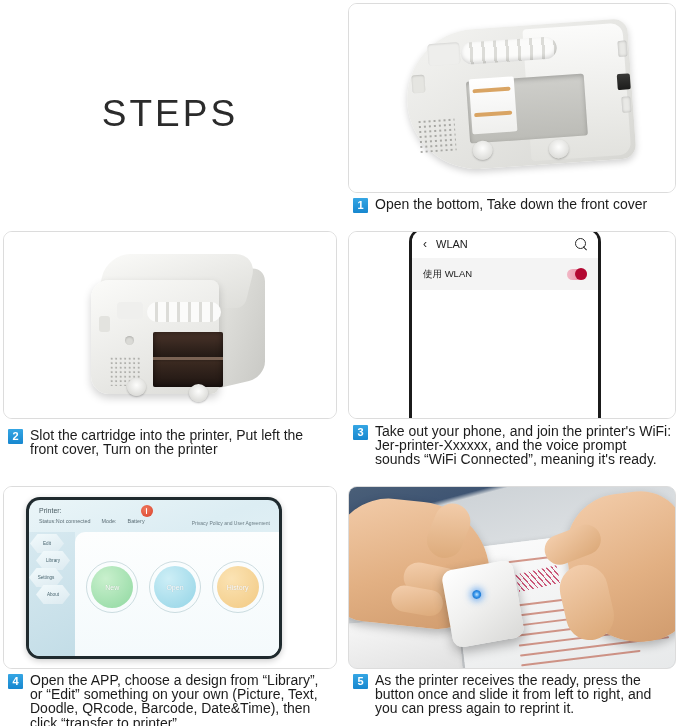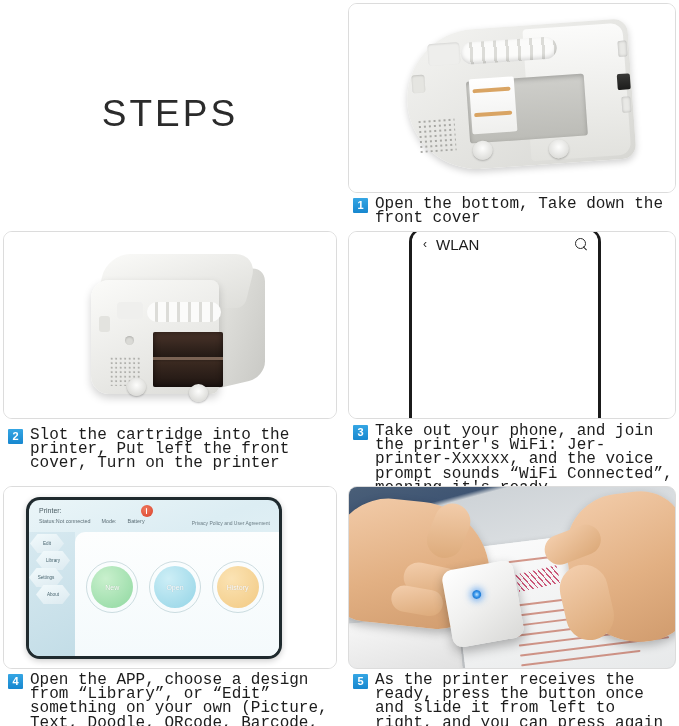--- a/index.html
+++ b/index.html
@@ -49,22 +49,22 @@
   .badge {
     flex: 0 0 auto;
     width: 15px; height: 15px;
     background: linear-gradient(180deg,#35a6e4 0%,#1787cf 100%);
     color: #fff; font-size: 11px; line-height: 15px;
     text-align: center; font-weight: bold;
     border-radius: 1px;
     margin-top: 1px;
   }
   .cap-text {
-    font-size: 16px; line-height: 14.2px; color: #1c1c1c;
-    font-family: Liberation Mono, monospace;
+    font-size: 14px; line-height: 14.2px; color: #1c1c1c;
+    font-family: Liberation Sans, sans-serif;
   }
 
   
   .photo { position:absolute; inset:0; background:#fff; }
   .dev1 {
     position:absolute; left:58px; top:22px; width:225px; height:140px;
     transform: rotate(-4deg);
   }
   .dev1-body {
     position:absolute; inset:0;
@@ -197,21 +197,21 @@
   }
   .phone-screen {
     width:100%; height:100%; background:#ffffff; border-radius: 12px 12px 0 0;
     overflow:hidden; position:relative;
   }
   .wlan-bar {
     height:28px; display:flex; align-items:center; padding:0 11px; gap:9px;
     background:#fff;
   }
   .wlan-back { font-size:12px; color:#2a2a2a; line-height:1; }
-  .wlan-title { font-size:15px; color:#1b1b1b; flex:1; }
+  .wlan-title { font-size:11px; color:#1b1b1b; flex:1; }
   .wlan-search { width:12px; height:12px; position:relative; }
   .wlan-search::before {
     content:""; position:absolute; left:0; top:0; width:9px; height:9px;
     border:1.3px solid #2a2a2a; border-radius:50%;
   }
   .wlan-search::after {
     content:""; position:absolute; left:8px; top:8px; width:5px; height:1.3px;
     background:#2a2a2a; transform: rotate(45deg); transform-origin: left center;
   }
   .wlan-toggle-row {
@@ -451,20 +451,24 @@
       <div class="photo" style="background:#fff;">
         <div class="phone">
           <div class="phone-screen">
 
             <div class="wlan-bar">
               <div class="wlan-back">‹</div>
               <div class="wlan-title">WLAN</div>
               <div class="wlan-search"></div>
             </div>
 
+            <div class="wlan-toggle-row">
+              <div class="wlan-toggle-label">使用 WLAN</div>
+              <div class="toggle"></div>
+            </div>
 
 
           </div>
         </div>
       </div>
     </div>
     <div class="caption" style="top:196px;">
       <div class="badge">3</div>
       <div class="cap-text">Take out your phone, and join the printer's WiFi: Jer-printer-Xxxxxx, and the voice prompt sounds “WiFi Connected”, meaning it's ready.</div>
     </div>

